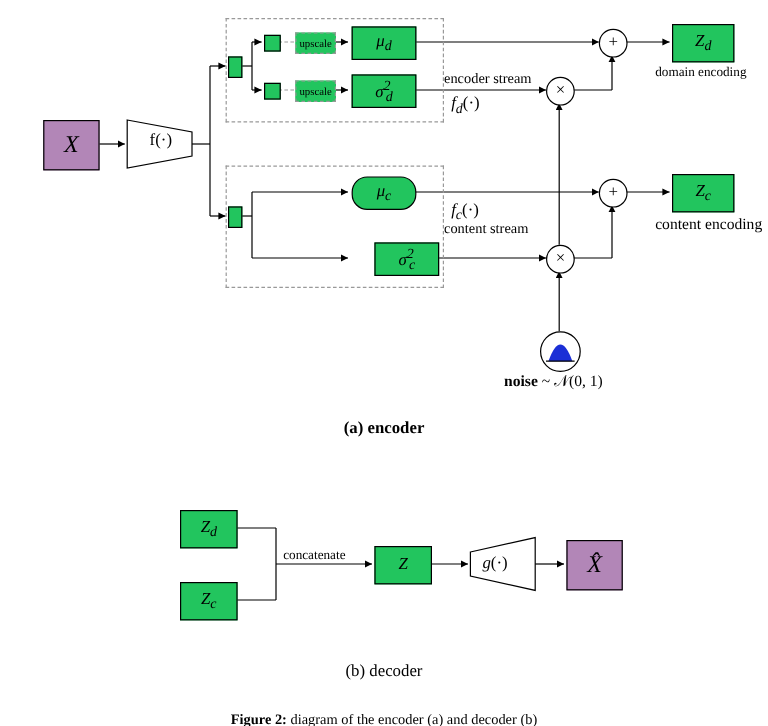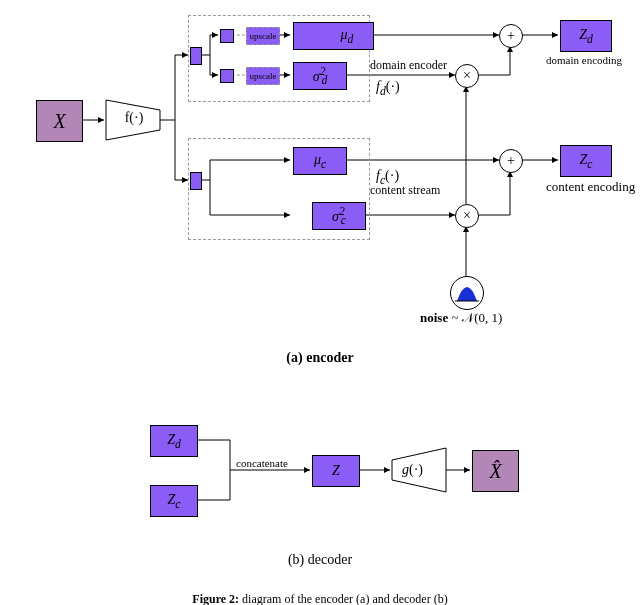--- a/index.html
+++ b/index.html
@@ -8,21 +8,21 @@
     width: 640px;
     height: 605px;
     font-family: "Times New Roman", serif;
     font-size: 14px;
     background: #fff;
     position: relative;
   }
   .box {
     position: absolute;
     border: 1px solid #000;
-    background: #8b5cf6;
+    background: #22c55e;
     display: flex;
     align-items: center;
     justify-content: center;
   }
   .input-box {
     background: #b286b7;
     font-style: italic;
     font-size: 20px;
   }
   .dashed-box {
@@ -128,38 +128,38 @@
 <div class="box" style="left:220px; top:29px; width:12px; height:12px;"></div>
 <div class="box" style="left:220px; top:69px; width:12px; height:12px;"></div>
 
 <div class="box small-upscale" style="left:246px; top:27px; width:32px; height:16px; border-style:dashed; border-color:#999;">
     <span>upscale</span>
   </div>
 <div class="box small-upscale" style="left:246px; top:67px; width:32px; height:16px; border-style:dashed; border-color:#999;">
     <span>upscale</span>
   </div>
 
-<div class="box" style="left:293px; top:22px; width:52px; height:26px; font-style:italic;padding-left:27px;">
+<div class="box" style="left:293px; top:22px; width:52px; height:26px; font-style:italic;">
   <span><i>μ<sub>d</sub></i></span>
 </div>
 <div class="box" style="left:293px; top:62px; width:52px; height:26px; font-style:italic;">
   <span><i>σ</i><sup>2</sup><sub style="margin-left:-4px;">d</sub></span>
 </div>
 
 <div class="box" style="left:190px; top:172px; width:10px; height:16px;"></div>
 
-<div class="box" style="left:293px; top:147px; width:52px; height:26px; font-style:italic;">
+<div class="box" style="left:293px; top:147px; width:52px; height:26px; font-style:italic;border-radius:13px;">
   <span><i>μ<sub>c</sub></i></span>
 </div>
 <div class="box" style="left:293px; top:202px; width:52px; height:26px; font-style:italic;margin-left:19px;">
   <span><i>σ</i><sup>2</sup><sub style="margin-left:-4px;">c</sub></span>
 </div>
 
 <div class="text" style="left:376px; top:43px;margin-top:36px;"><i>f<sub>d</sub></i>(·)</div>
-<div class="text" style="left:370px; top:58px; font-size:12px;">domain encoder</div>
+<div class="text" style="left:370px; top:58px; font-size:12px;">encoder stream</div>
 <div class="text" style="left:376px; top:168px;"><i>f<sub>c</sub></i>(·)</div>
 <div class="text" style="left:370px; top:183px; font-size:12px;">content stream</div>
 
 <div class="circle" style="left:455px; top:64px; width:22px; height:22px;">
     <span>×</span>
   </div>
 <div class="circle" style="left:499px; top:24px; width:22px; height:22px;">
     <span>+</span>
   </div>
 <div class="circle" style="left:455px; top:204px; width:22px; height:22px;">

